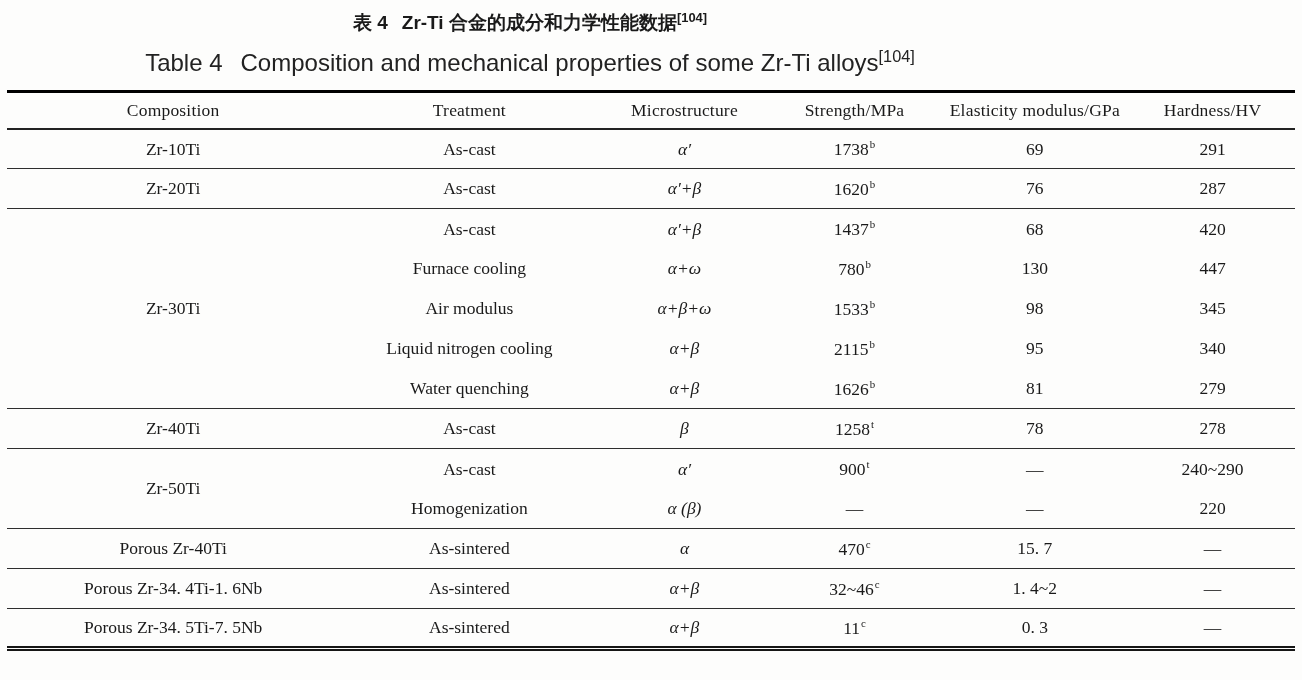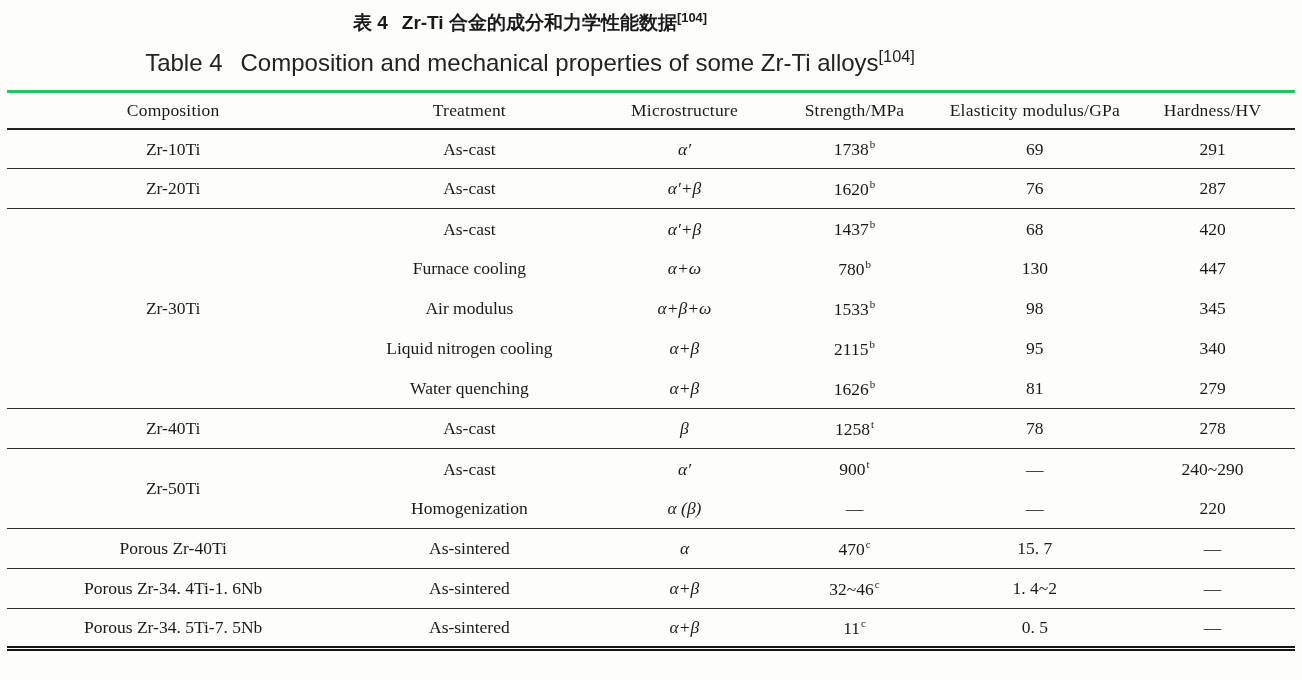--- a/index.html
+++ b/index.html
@@ -31,21 +31,21 @@
     color: #222;
   }
   .cap-en .gap { margin-left: 18px; }
 
   
   table {
     width: 1288px;
     margin: 12px 7px 0 7px;
     border-collapse: collapse;
     table-layout: fixed;
-    border-top: 3px solid #22c55e;
+    border-top: 3px solid #000000;
     border-bottom: 5px double #161616;
     font-size: 17.5px;
   }
   col.c0 { width: 25.8%; }
   col.c1 { width: 20.2%; }
   col.c2 { width: 13.2%; }
   col.c3 { width: 13.2%; }
   col.c4 { width: 14.8%; }
   col.c5 { width: 12.8%; }
   thead th {
@@ -199,20 +199,20 @@
           <td class="micro">α+β</td>
           <td>32~46<sup>c</sup></td>
           <td>1. 4~2</td>
           <td>—</td>
         </tr>
         <tr>
           <td>Porous Zr-34. 5Ti-7. 5Nb</td>
           <td>As-sintered</td>
           <td class="micro">α+β</td>
           <td>11<sup>c</sup></td>
-          <td>0. 5</td>
+          <td>0. 3</td>
           <td>—</td>
         </tr>
       </tbody>
   </table>
 
 
 </div>
 
 </body></html>

